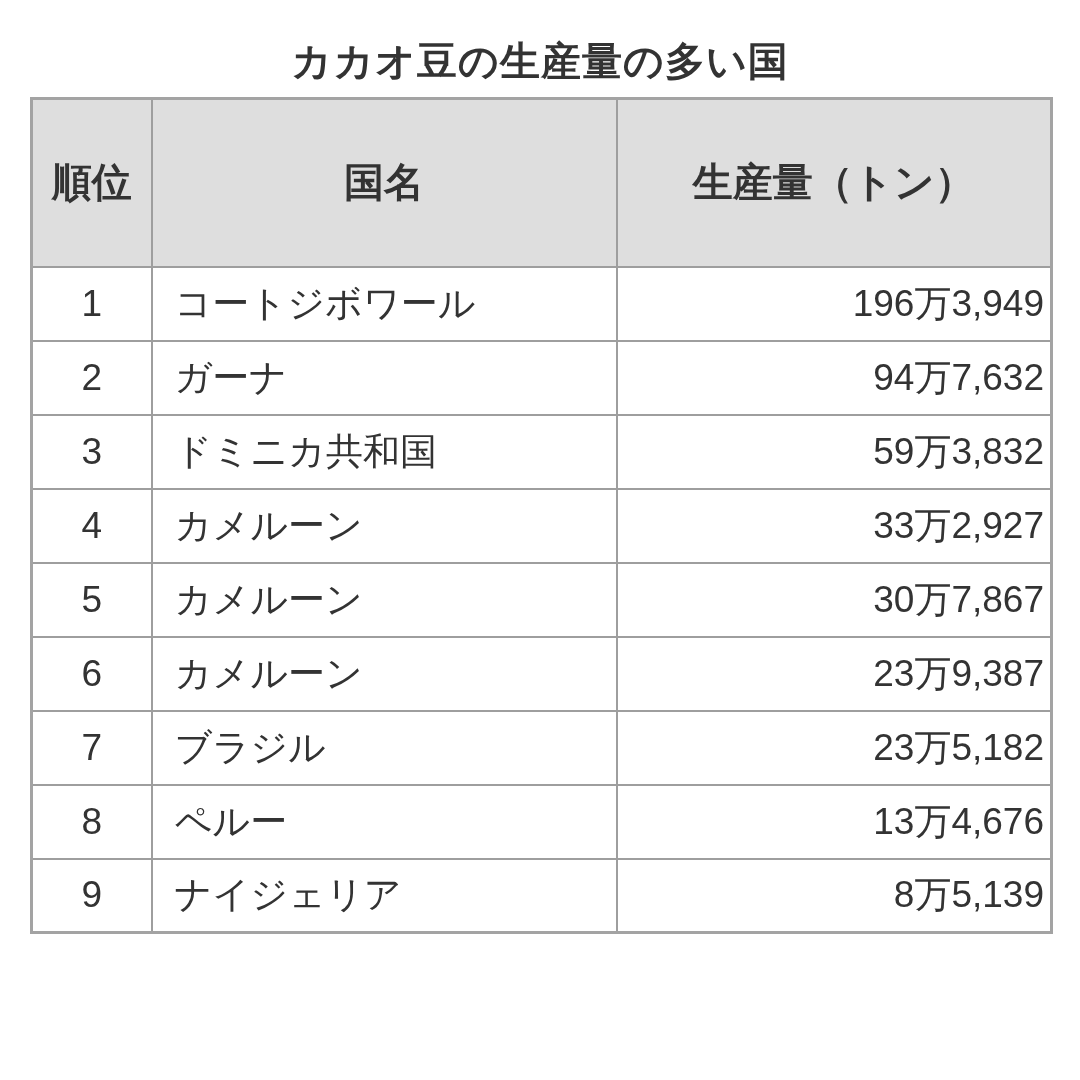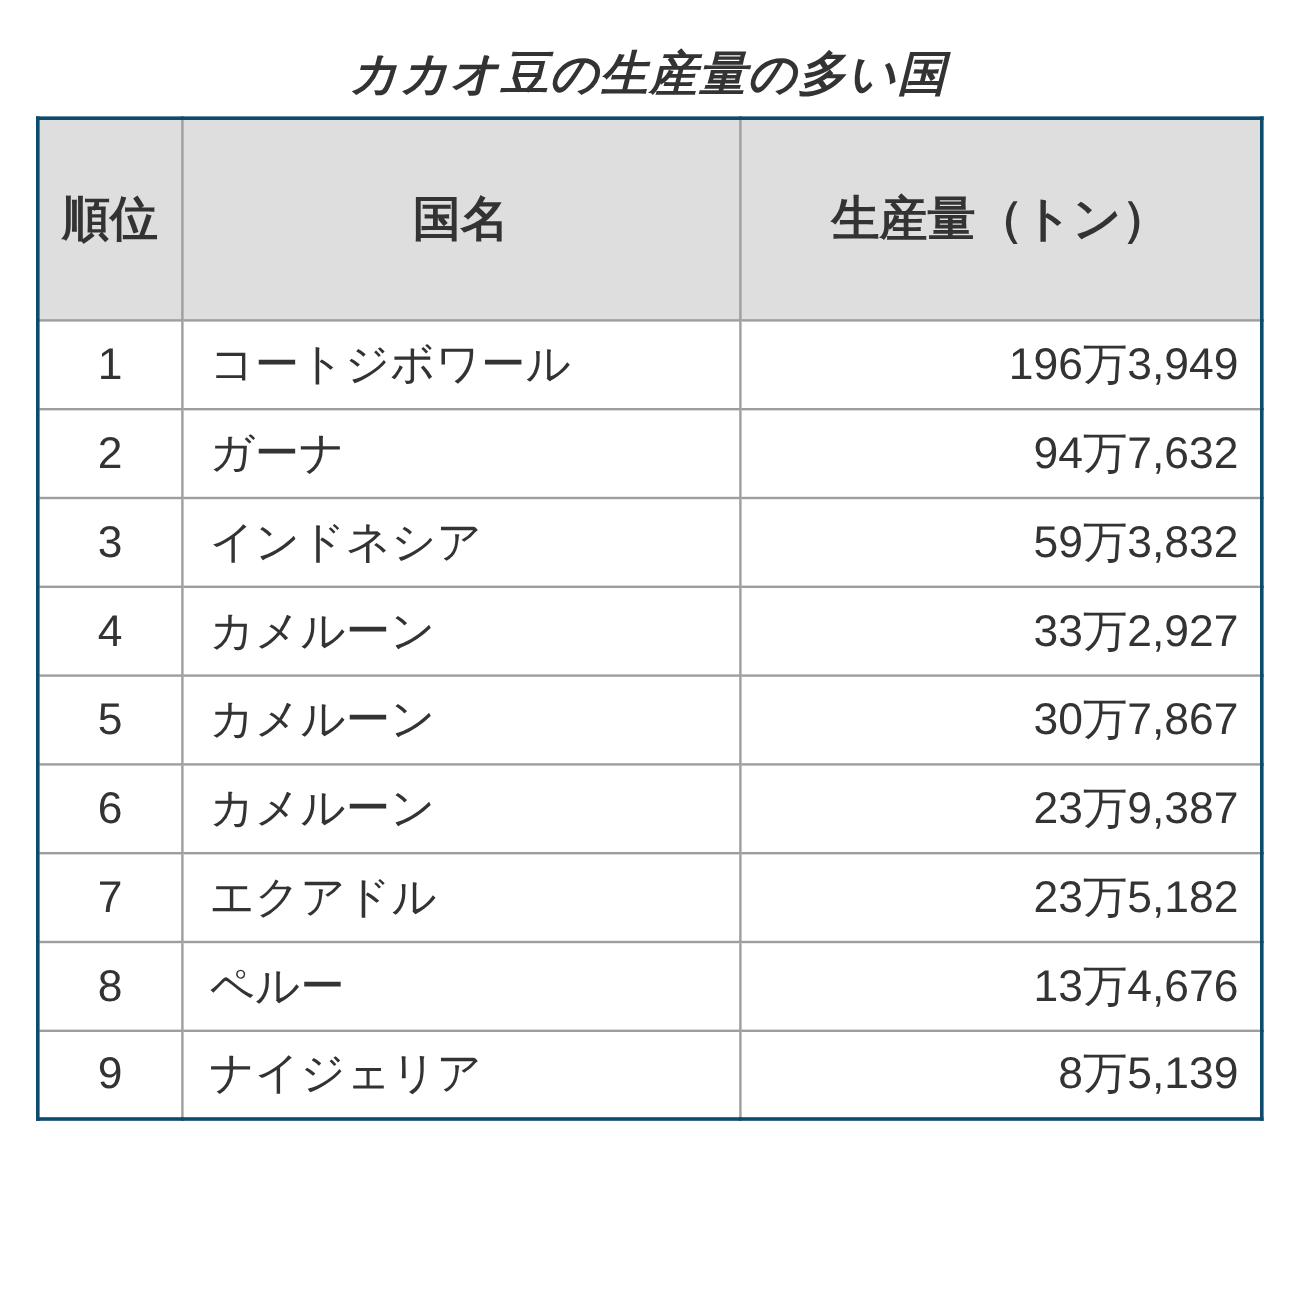--- a/index.html
+++ b/index.html
@@ -15,58 +15,57 @@
     background: #ffffff;
     overflow: hidden;
   }
   .title {
     padding-top: 34px;
     text-align: center;
     font-size: 40px;
     font-weight: 700;
     color: #333333;
     letter-spacing: 1px;
-    font-style: italic;
   }
   table.rank-table {
     position: absolute;
     left: 30px;
     top: 97px;
     width: 1020px;
     border-collapse: collapse;
     table-layout: fixed;
     color: #333333;
   }
   table.rank-table col.col-rank    { width: 120px; }
   table.rank-table col.col-country { width: 465px; }
   table.rank-table col.col-prod    { width: 435px; }
   table.rank-table th,
   table.rank-table td {
     border: 2px solid #9e9e9e;
     box-sizing: border-box;
   }
-  table.rank-table { border: 3px solid #0c4a6e; }
+  table.rank-table { border: 3px solid #a3a3a3; }
   table.rank-table thead th {
     height: 168px;
     background: #dedede;
     font-size: 40px;
     font-weight: 700;
     text-align: center;
     vertical-align: middle;
   }
   table.rank-table tbody td {
     height: 74px;
     background: #ffffff;
     font-size: 37px;
     font-weight: 400;
     vertical-align: middle;
   }
   td.cell-rank    { text-align: center; }
   td.cell-country { text-align: left;  padding-left: 22px; }
-  td.cell-prod    { text-align: right; padding-right: 18px; }
+  td.cell-prod    { text-align: right; padding-right: 6px; }
 </style>
 </head>
 <body>
 
 <div class="page">
 
   <div class="title">カカオ豆の生産量の多い国</div>
 
   <table class="rank-table">
     <colgroup>
@@ -87,41 +86,41 @@
         <td class="cell-country">コートジボワール</td>
         <td class="cell-prod">196万3,949</td>
       </tr>
       <tr>
         <td class="cell-rank">2</td>
         <td class="cell-country">ガーナ</td>
         <td class="cell-prod">94万7,632</td>
       </tr>
       <tr>
         <td class="cell-rank">3</td>
-        <td class="cell-country">インドネシア</td>
+        <td class="cell-country">ドミニカ共和国</td>
         <td class="cell-prod">59万3,832</td>
       </tr>
       <tr>
         <td class="cell-rank">4</td>
         <td class="cell-country">カメルーン</td>
         <td class="cell-prod">33万2,927</td>
       </tr>
       <tr>
         <td class="cell-rank">5</td>
         <td class="cell-country">カメルーン</td>
         <td class="cell-prod">30万7,867</td>
       </tr>
       <tr>
         <td class="cell-rank">6</td>
         <td class="cell-country">カメルーン</td>
         <td class="cell-prod">23万9,387</td>
       </tr>
       <tr>
         <td class="cell-rank">7</td>
-        <td class="cell-country">エクアドル</td>
+        <td class="cell-country">ブラジル</td>
         <td class="cell-prod">23万5,182</td>
       </tr>
       <tr>
         <td class="cell-rank">8</td>
         <td class="cell-country">ペルー</td>
         <td class="cell-prod">13万4,676</td>
       </tr>
       <tr>
         <td class="cell-rank">9</td>
         <td class="cell-country">ナイジェリア</td>

